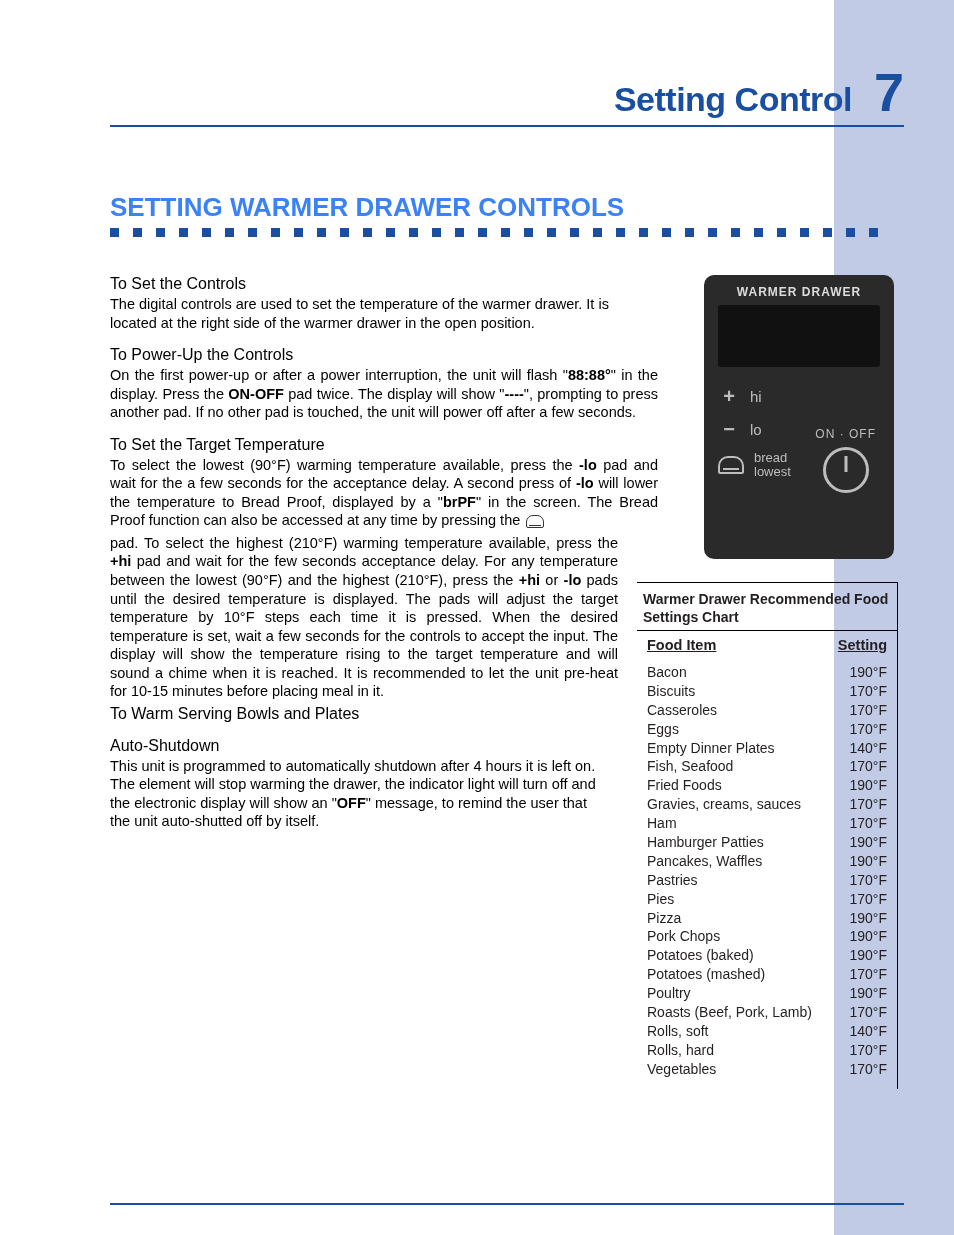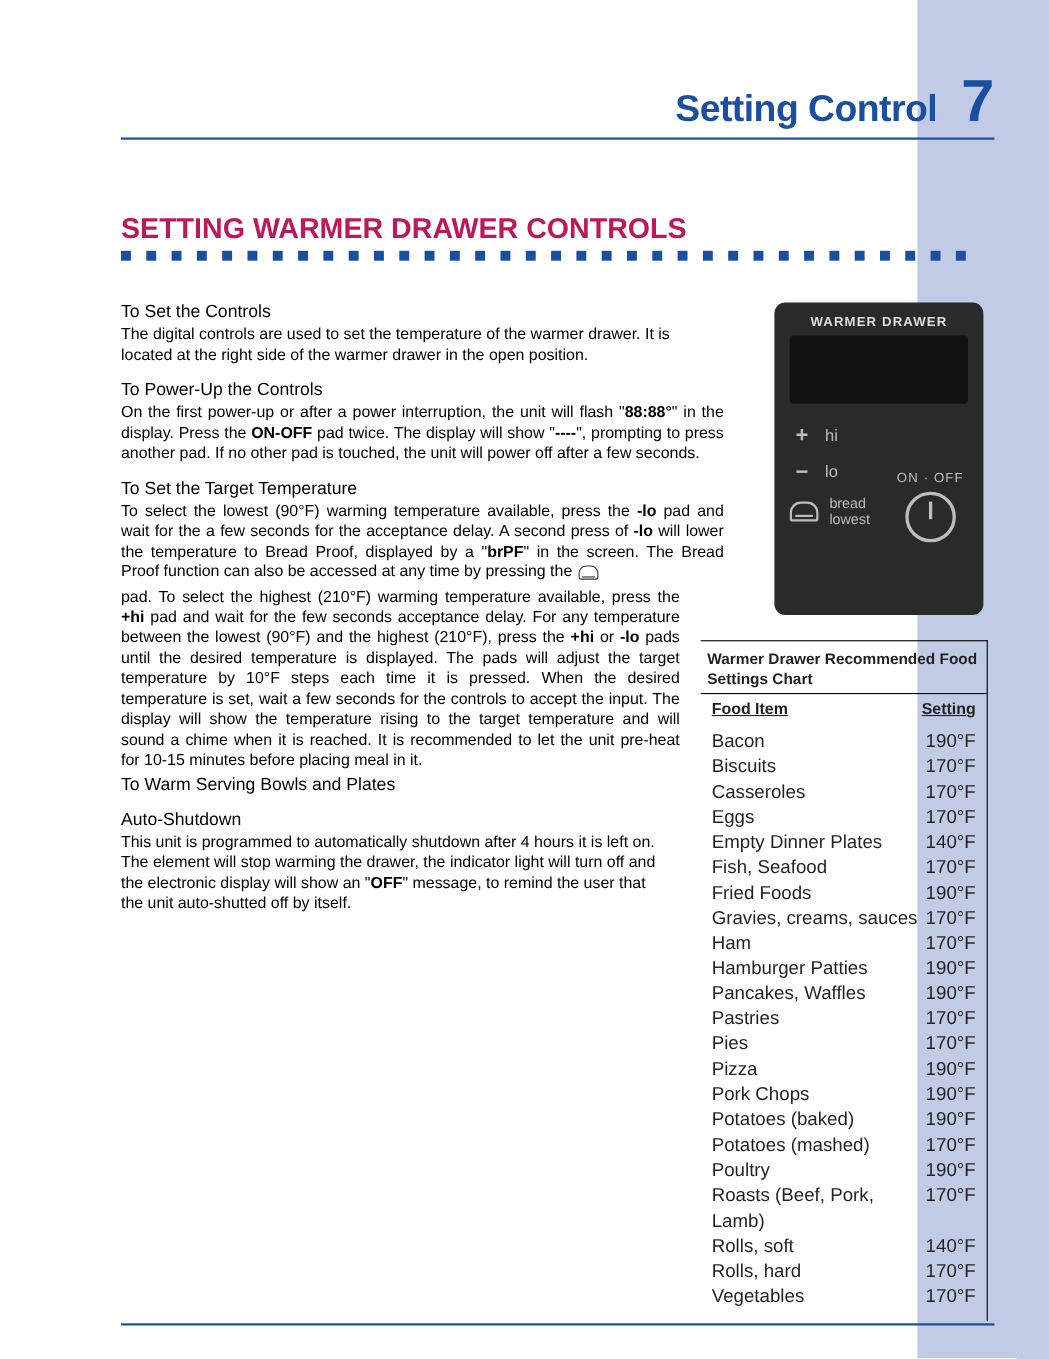--- a/index.html
+++ b/index.html
@@ -3,21 +3,21 @@
 <meta charset="utf-8">
 <style>
   html,body{margin:0;padding:0;background:#fff;font-family:Arial,Helvetica,sans-serif;color:#231f20}
   .page{position:relative;width:954px;height:1235px;overflow:hidden}
   .band{position:absolute;top:0;right:0;width:120px;height:100%;background:#c1cbe6}
   .header{position:absolute;left:110px;right:50px;top:65px}
   .hdrline{display:flex;align-items:baseline;justify-content:flex-end;gap:22px}
   .hdr-title{font-size:34px;font-weight:bold;color:#1a4ea0;font-family:Arial,Helvetica,sans-serif;letter-spacing:-0.5px}
   .hdr-num{font-size:54px;font-weight:bold;color:#1a4ea0;line-height:1}
   .hdr-rule{height:2px;background:#1a4ea0;margin-top:6px}
-  .subhead{position:absolute;left:110px;top:192px;font-size:26px;font-weight:bold;color:#be185d;letter-spacing:0}
+  .subhead{position:absolute;left:110px;top:192px;font-size:26px;font-weight:bold;color:#3b82f6;letter-spacing:0}
   .dots{position:absolute;left:110px;top:228px;right:50px;height:10px;display:flex;gap:14px}
   .dots span{display:block;width:9px;height:9px;background:#1a4ea0}
   .body{position:absolute;left:110px;top:275px;width:560px}
   .body h3{font-size:16px;font-weight:normal;margin:14px 0 2px 0;color:#000}
   .body h3:first-child{margin-top:0}
   .body p{font-size:14.5px;line-height:1.28;margin:0 12px 4px 0;color:#000}
   .justify{text-align:justify}
   .bold{font-weight:bold}
   .narrow{width:508px}
   .ctrl{position:absolute;right:60px;top:275px;width:190px;height:284px;background:#2a2a2a;border-radius:10px;padding:10px 14px 14px 14px;box-sizing:border-box;color:#cfcfcf;font-family:Arial,Helvetica,sans-serif}
@@ -29,21 +29,21 @@
   .ctrl .pwr{width:40px;height:40px;border:3px solid #bdbdbd;border-radius:50%;margin:6px auto 0 auto;position:relative}
   .ctrl .pwr::before{content:"";position:absolute;left:50%;top:6px;width:3px;height:16px;background:#bdbdbd;transform:translateX(-50%)}
   .ctrl .bp{display:flex;align-items:center;gap:10px;color:#bdbdbd;font-size:13px;line-height:1.05}
   .bpicon{width:22px;height:14px;border:2px solid #bdbdbd;border-radius:10px 10px 2px 2px;position:relative}
   .bpicon::before{content:"";position:absolute;left:3px;right:3px;bottom:2px;height:2px;background:#bdbdbd}
   .inline-icon{display:inline-block;width:16px;height:11px;border:1.5px solid #333;border-radius:7px 7px 2px 2px;vertical-align:middle;position:relative;margin:0 2px}
   .inline-icon::before{content:"";position:absolute;left:2px;right:2px;bottom:1px;height:1.5px;background:#333}
   .chartbox{position:absolute;right:56px;top:582px;width:260px;border:1px solid #000;border-left:none;border-bottom:none}
   .chartbox .ct{font-weight:bold;text-align:left;font-size:14px;padding:8px 6px 4px 6px;line-height:1.25}
   .chartbox .hd{display:flex;justify-content:space-between;border-top:1px solid #000;padding:6px 10px 0 10px;font-size:14.5px;font-weight:bold;text-decoration:underline}
-  .chartbox .tbl{padding:10px 10px 10px 10px;font-size:17px}
+  .chartbox .tbl{padding:10px 10px 10px 10px;font-size:14px}
   .chartbox .tr{display:flex;justify-content:space-between;line-height:1.35}
   .footrule{position:absolute;left:110px;right:50px;bottom:30px;height:2px;background:#1a4ea0}
 </style>
 </head>
 <body>
 
 <div class="page">
   <div class="band"></div>
 
   <div class="header">

